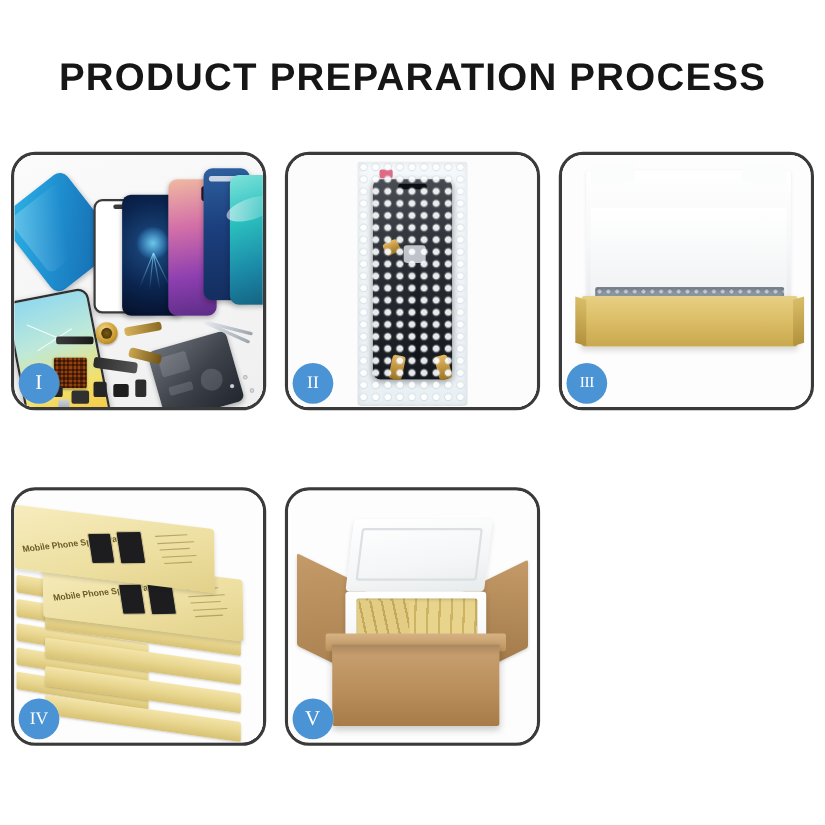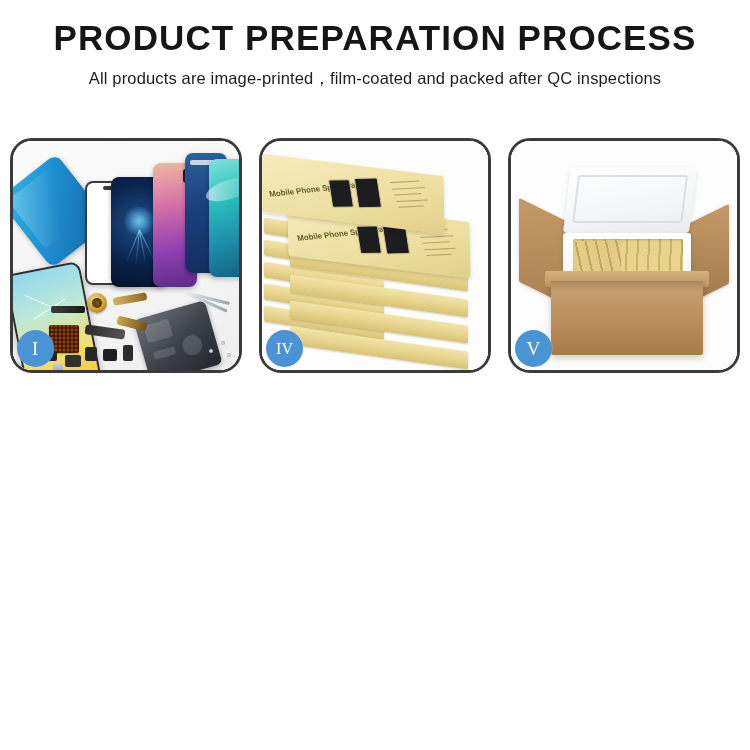--- a/index.html
+++ b/index.html
@@ -6,21 +6,21 @@
   body{
     width:750px;height:750px;
     background:#ffffff;
     font-family:"Liberation Sans", sans-serif;
     overflow:hidden;
     position:relative;
   }
   .page{width:750px;height:750px;position:relative;box-sizing:border-box;}
 
   
-  .header{padding-top:20px;text-align:center;}
+  .header{padding-top:53px;text-align:center;}
   .title{
     font-family:"Liberation Sans", sans-serif;
     font-size:35px;font-weight:700;color:#161616;
     letter-spacing:1.1px;line-height:1.05;
     white-space:nowrap;
   }
   .subtitle{
     margin-top:11px;
     font-family:"Liberation Sans", sans-serif;
     font-size:16.5px;font-weight:400;color:#1d1d1d;
@@ -306,21 +306,20 @@
   .tab6{position:absolute;width:14px;height:18px;border-radius:2px;
     background:rgba(120,90,55,.35);}
 </style>
 </head>
 <body>
 
 <div class="page">
 
   <div class="header">
     <div class="title">PRODUCT PREPARATION PROCESS</div>
-    <div class="subtitle">All products are image-printed，film-coated and packed after QC inspections</div>
   </div>
 
   <div class="grid">
 
     <div class="cell">
       <div class="photo">
         <div class="c1bg"></div>
         <div class="ph p-blue"></div>
         <div class="ph p-glass">
             <div class="notch"></div>
@@ -368,21 +367,48 @@
           <i style="transform:rotate(14deg)"></i>
           <i style="transform:rotate(24deg)"></i>
         </div>
         <div class="pt-screw" style="right:14px;top:200px;"></div>
         <div class="pt-screw" style="right:26px;top:208px;"></div>
         <div class="pt-screw" style="right:8px;top:212px;"></div>
       </div>
       <div class="badge">I</div>
     </div>
 
-
+    <div class="cell">
+      <div class="photo">
+        <div class="c2bg"></div>
+        <div class="bag">
+          <div class="scr2">
+            <div class="notch2"></div>
+            <div class="sticker"></div>
+          </div>
+          <div class="flexcord"></div>
+          <div class="goldtab gt1"></div>
+          <div class="goldtab gt2"></div>
+          <div class="goldtab gt3"></div>
+          <div class="bubbles"></div>
+        </div>
+      </div>
+      <div class="badge wide">II</div>
+    </div>
+
+    <div class="cell">
+      <div class="photo">
+        <div class="c3bg"></div>
+        <div class="lid3"></div>
+        <div class="foam3"></div>
+        <div class="wrap3"></div>
+        <div class="tray3"></div>
+      </div>
+      <div class="badge xwide">III</div>
+    </div>
 
     <div class="cell">
       <div class="photo">
         <div class="c4bg"></div>
         <div class="stackwrap">
 
           <div class="bx" style="left:2px;top:86px;width:120px;height:16px;transform:skewY(9deg);"></div>
           <div class="bx" style="left:2px;top:108px;width:120px;height:16px;transform:skewY(9deg);"></div>
           <div class="bx" style="left:2px;top:130px;width:120px;height:16px;transform:skewY(9deg);"></div>
           <div class="bx" style="left:2px;top:152px;width:120px;height:16px;transform:skewY(9deg);"></div>

